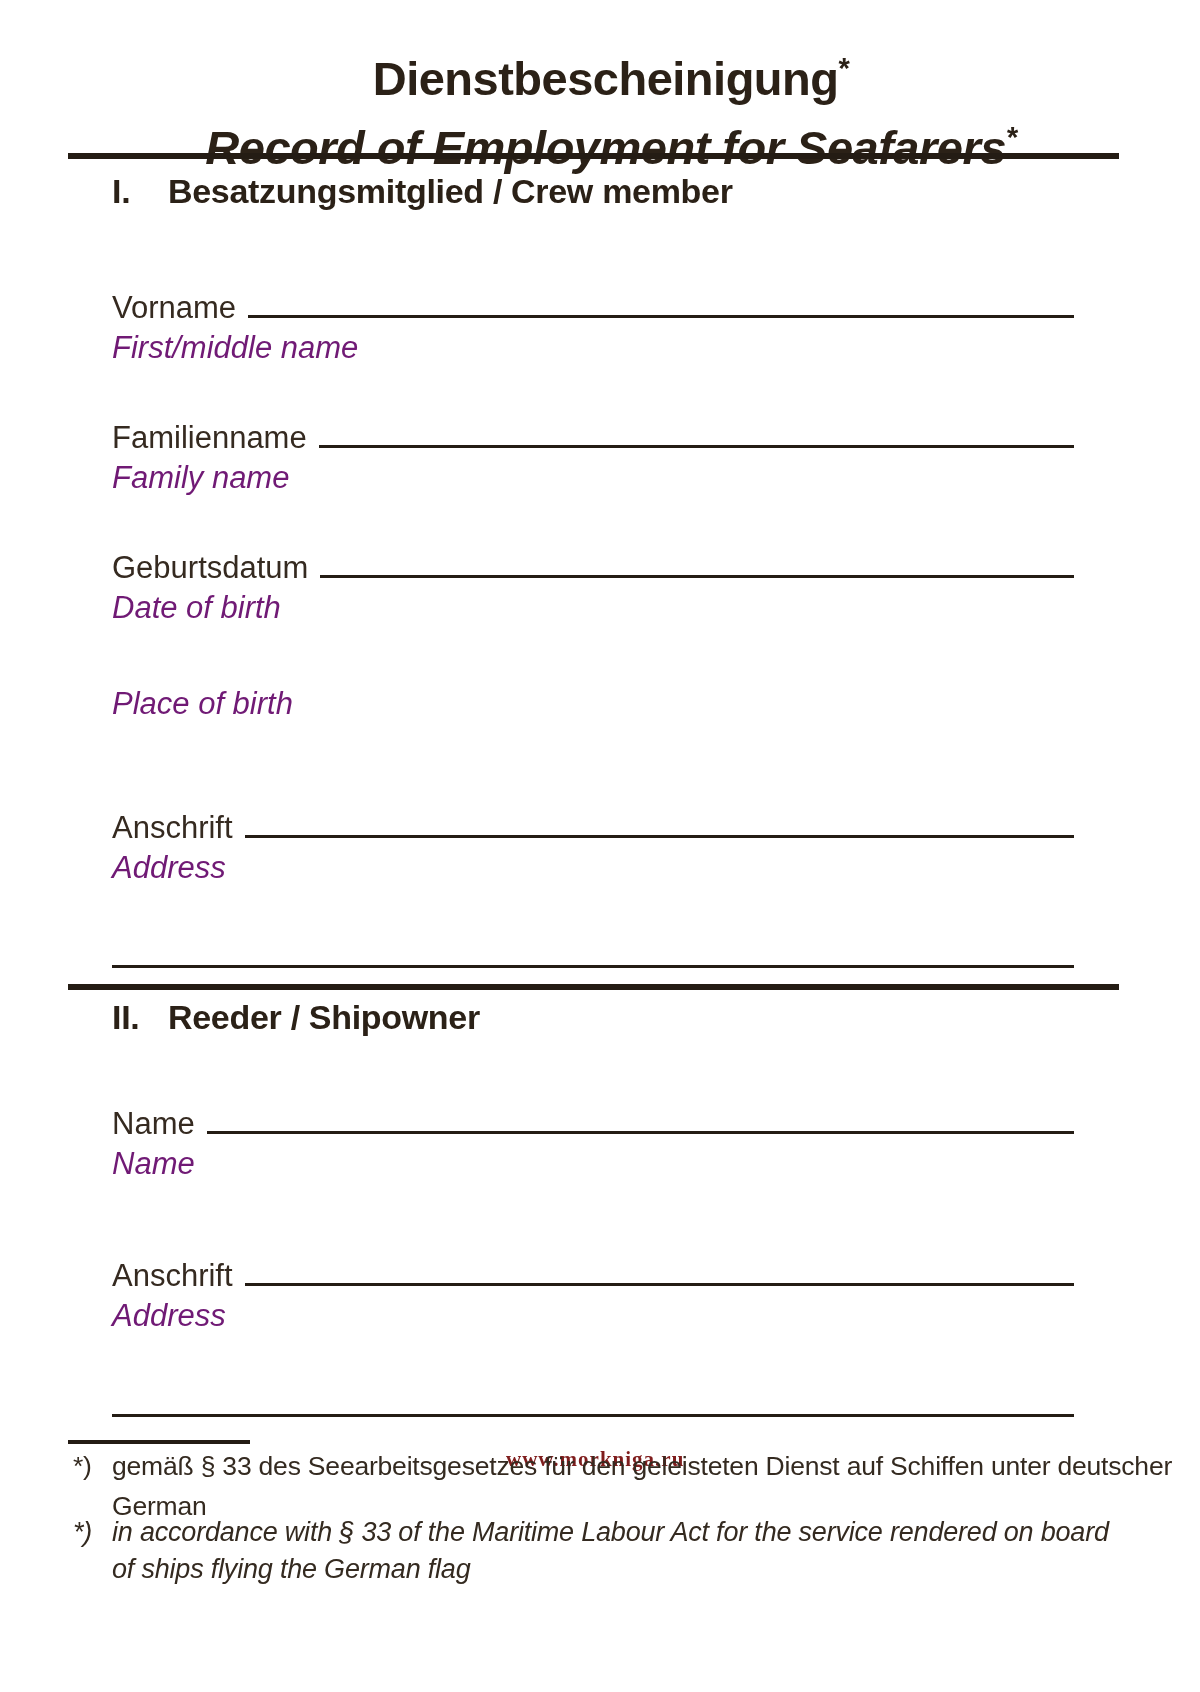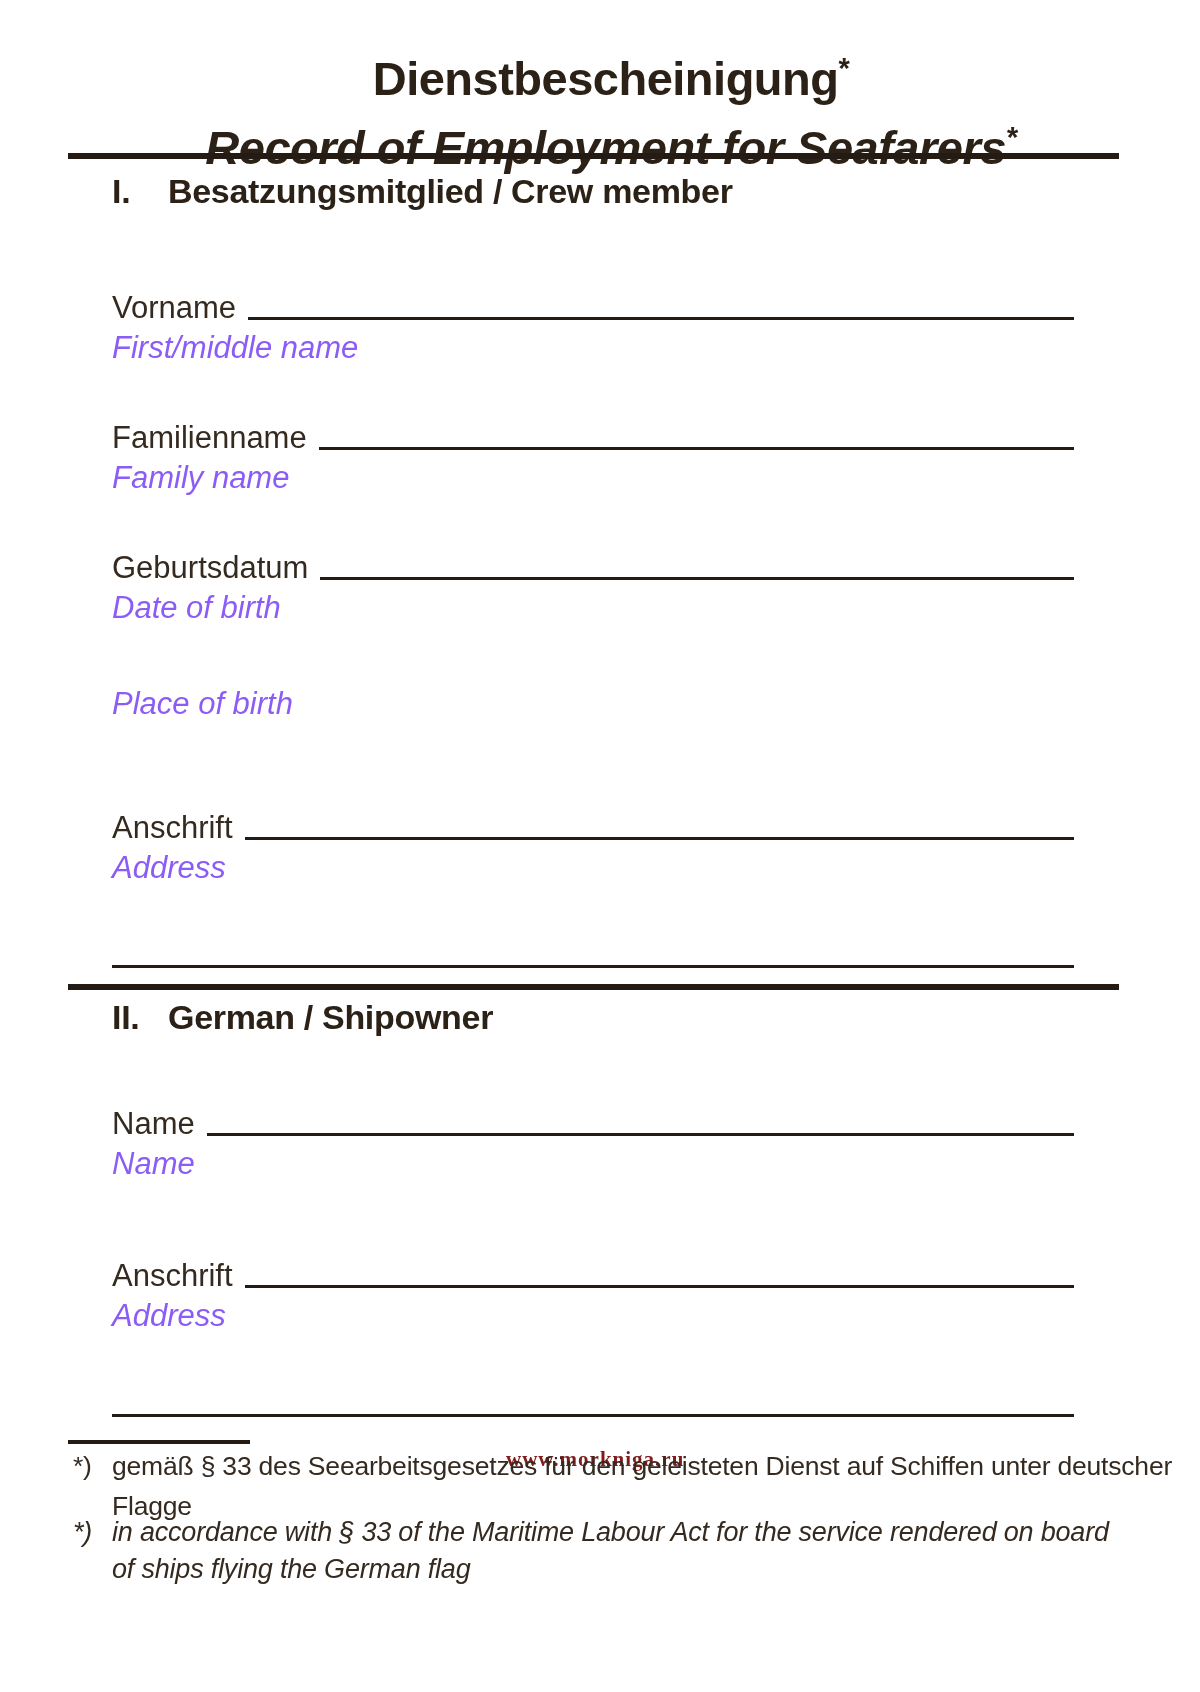--- a/index.html
+++ b/index.html
@@ -22,25 +22,25 @@
 
   
   .sec-heading { position:absolute; left:112px; font-size:34px; font-weight:bold; letter-spacing:-0.3px; white-space:nowrap; }
   .sec-1 { top:172px; }
   .sec-2 { top:998px; }
   .sec-num { display:inline-block; min-width:56px; }
   .sec-en { margin-left:9px; }
 
   
   .field { position:absolute; left:112px; width:962px; }
-  .field-row { display:flex; align-items:flex-end; column-gap:12px; font-size:31px; line-height:34px; color:#352a20; }
+  .field-row { display:flex; align-items:flex-start; column-gap:12px; font-size:31px; line-height:34px; color:#352a20; }
   .flabel { white-space:nowrap; }
   .write-line { flex:1; min-width:40px; border-bottom:3px solid #241c14; margin-bottom:5px; height:24px; }
   .fill-value { font-size:28px; }
-  .sublabel { font-style:italic; font-size:31px; line-height:34px; margin-top:6px; color:#8b5cf6; }
+  .sublabel { font-style:italic; font-size:31px; line-height:34px; margin-top:6px; color:#701a75; }
 
   .f-1 { top:291px; }
   .f-2 { top:421px; }
   .f-3 { top:551px; }
   .f-4 { top:681px; }
   .f-5 { top:811px; }
   .f-6 { top:1107px; }
   .f-7 { top:1259px; }
 
   
@@ -113,21 +113,21 @@
       <span class="write-line"><span class="fill-value"></span></span>
     </div>
     <div class="sublabel">Address</div>
   </div>
 
   <div class="cont-line cont-1"></div>
 
   <div class="rule rule-mid"></div>
 
   <div class="sec-heading sec-2">
-    <span class="sec-num">II.</span><span class="sec-de">German /</span><span class="sec-en">Shipowner</span>
+    <span class="sec-num">II.</span><span class="sec-de">Reeder /</span><span class="sec-en">Shipowner</span>
   </div>
 
   <div class="field f-6">
     <div class="field-row">
       <span class="flabel">Name</span>
       <span class="write-line"><span class="fill-value"></span></span>
     </div>
     <div class="sublabel">Name</div>
   </div>
 
@@ -142,21 +142,21 @@
   <div class="cont-line cont-2"></div>
 
   <div class="rule rule-footnote"></div>
 
   <div class="watermark">www.morkniga.ru</div>
 
   <div class="footnote footnote-de">
     <span class="fn-marker">*)</span>
     <span class="fn-text">
       <div class="fn-line">gemäß § 33 des Seearbeitsgesetzes für den geleisteten Dienst auf Schiffen unter deutscher</div>
-      <div class="fn-line">Flagge</div>
+      <div class="fn-line">German</div>
     </span>
   </div>
 
   <div class="footnote footnote-en">
     <span class="fn-marker">*)</span>
     <span class="fn-text">
       <div class="fn-line">in accordance with § 33 of the Maritime Labour Act for the service rendered on board</div>
       <div class="fn-line">of ships flying the German flag</div>
     </span>
   </div>

